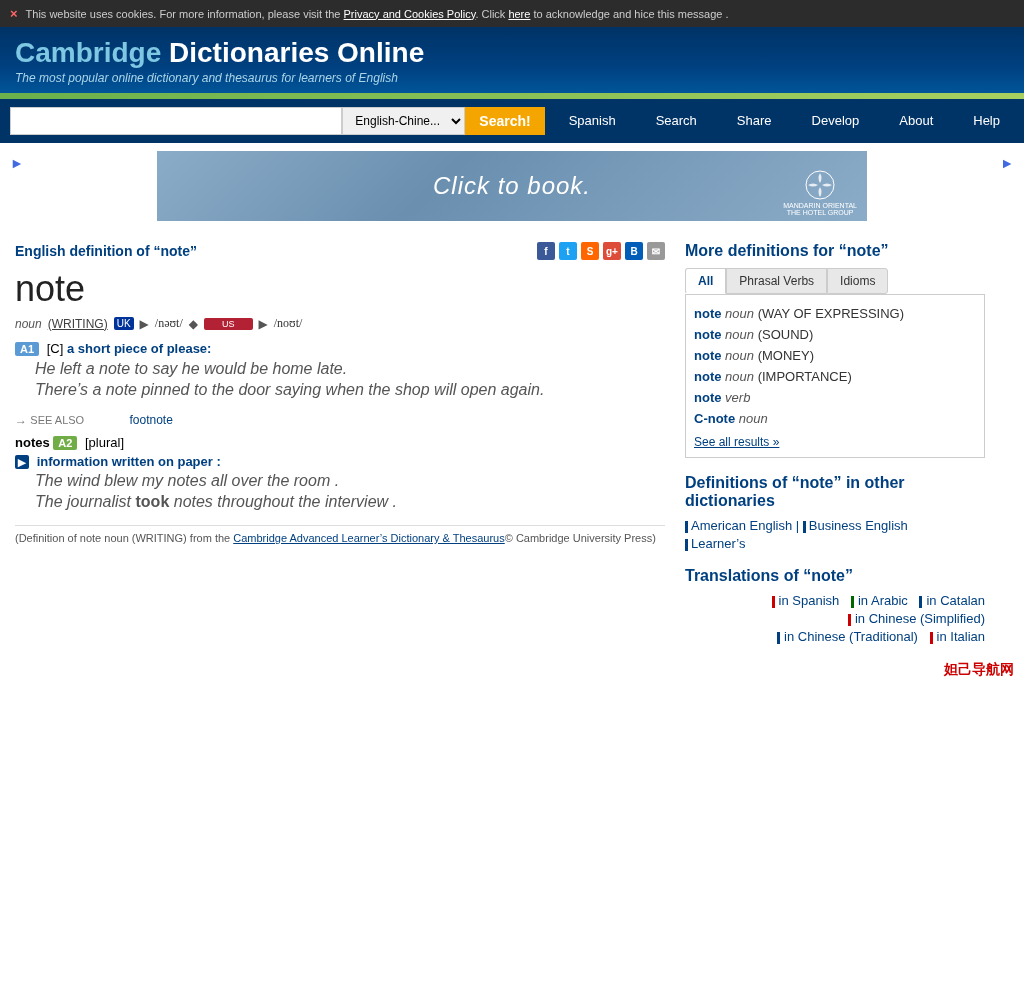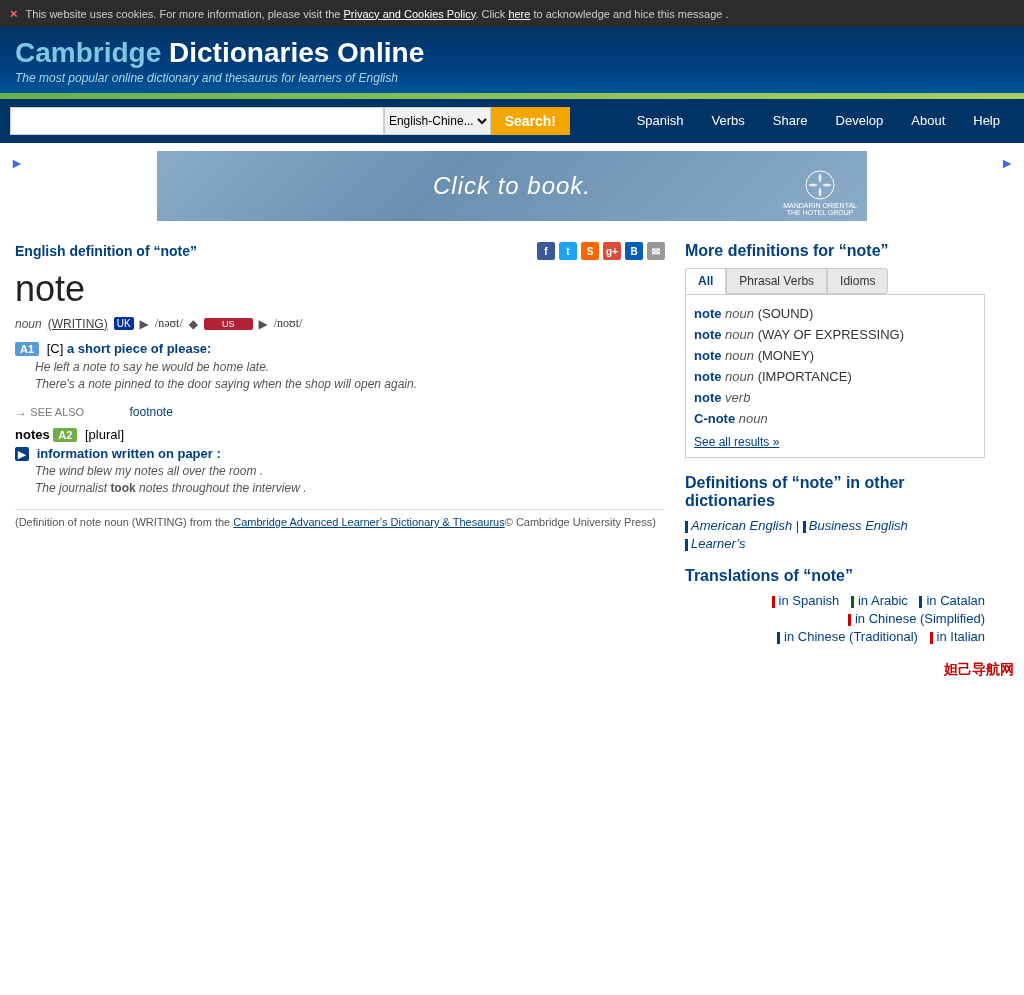--- a/index.html
+++ b/index.html
@@ -52,40 +52,39 @@
     #search-input {
       border: 1px solid #ccc;
       padding: 5px 8px;
       font-size: 13px;
       flex: 1;
       height: 28px;
       outline: none;
     }
     #dict-select {
       border: 1px solid #ccc;
-      padding: 3px 0;
+      padding: 3px 8px;
       font-size: 12px;
       height: 28px;
       background: #f0f0f0;
       cursor: pointer;
-      text-align: right;
     }
     #search-btn {
       background: #f5a500;
       color: #fff;
       border: none;
       padding: 5px 14px;
       font-size: 14px;
       font-weight: bold;
       height: 28px;
       cursor: pointer;
     }
     #nav-links {
       display: flex;
-      gap: 0;
+      gap: 12px;
       margin-left: auto;
     }
     .nav-link {
       color: #fff;
       text-decoration: none;
       padding: 0 14px;
       font-size: 13px;
       line-height: 44px;
       cursor: pointer;
     }
@@ -195,21 +194,21 @@
       border-radius: 2px;
       margin-right: 4px;
     }
     .badge-a1 { background: #5b9bd5; }
     .badge-a2 { background: #70ad47; }
     .badge-b2 { background: #ed7d31; }
 
     .definition-block { margin-bottom: 14px; }
     .def-header { margin-bottom: 4px; }
     .def-highlight { color: #004080; font-weight: bold; }
-    .example { color: #555; font-style: italic; margin-left: 20px; margin-top: 3px; font-size: 12px; }
+    .example { color: #555; font-style: italic; margin-left: 20px; margin-top: 3px; font-size: 16px; }
     .example-bold { font-weight: bold; font-style: normal; }
 
     .see-also { color: #555; font-size: 12px; margin: 8px 0; }
     .see-also a { color: #004080; text-decoration: none; padding-left: 42px; }
     .see-also .sa-label { text-transform: uppercase; font-size: 11px; color: #777; }
     .arrow { color: #777; }
 
     .notes-section { margin-top: 8px; }
     .notes-word { font-weight: bold; }
     .info-icon {
@@ -260,21 +259,21 @@
       padding: 8px;
       background: #fff;
     }
     .result-item { padding: 3px 0; font-size: 13px; }
     .result-word { color: #004080; font-weight: bold; }
     .result-pos { font-style: italic; color: #555; }
     .result-sense { color: #333; }
     .see-all-link { color: #004080; font-size: 12px; margin-top: 6px; display: block; }
 
     .other-dicts-section { margin-top: 16px; }
-    .dict-link { color: #004080; font-size: 13px; text-decoration: none; font-style: italic; }
+    .dict-link { color: #004080; font-size: 13px; text-decoration: none; }
     .dict-separator { color: #004080; }
 
     .translations-section { margin-top: 16px; }
     .trans-link { color: #004080; font-size: 13px; text-decoration: none; }
     .trans-row { margin: 3px 0; text-align: right; }
     .trans-bar { display: inline-block; width: 3px; height: 12px; background: #004080; margin-right: 4px; vertical-align: middle; }
     .trans-bar-red { background: #cc0000; }
     .trans-bar-green { background: #006600; }
 
     .learners-link { color: #004080; font-size: 13px; text-align: center; }
@@ -309,21 +308,21 @@
 <div id="nav-bar">
   <div id="search-area">
     <input id="search-input" type="text" style="">
     <select id="dict-select">
       <option>English-Chine...</option>
     </select>
     <button id="search-btn">Search!</button>
   </div>
   <div id="nav-links">
     <a class="nav-link">Spanish</a>
-    <a class="nav-link">Verbs</a>
+    <a class="nav-link">Search</a>
     <a class="nav-link">Share</a>
     <a class="nav-link">Develop</a>
     <a class="nav-link">About</a>
     <a class="nav-link">Help</a>
   </div>
 </div>
 
 <div id="ad-area">
   <span class="ad-icon">►</span>
   <div id="ad-banner">
@@ -415,26 +414,26 @@
     <div class="tab-bar">
       <button class="tab-btn active">All</button>
       <button class="tab-btn">Phrasal Verbs</button>
       <button class="tab-btn">Idioms</button>
     </div>
 
     <div class="results-box">
       <div class="result-item">
         <span class="result-word">note</span>
         <span class="result-pos">noun</span>
-        <span class="result-sense">(SOUND)</span>
+        <span class="result-sense">(WAY OF EXPRESSING)</span>
       </div>
       <div class="result-item">
         <span class="result-word">note</span>
         <span class="result-pos">noun</span>
-        <span class="result-sense">(WAY OF EXPRESSING)</span>
+        <span class="result-sense">(SOUND)</span>
       </div>
       <div class="result-item">
         <span class="result-word">note</span>
         <span class="result-pos">noun</span>
         <span class="result-sense">(MONEY)</span>
       </div>
       <div class="result-item">
         <span class="result-word">note</span>
         <span class="result-pos">noun</span>
         <span class="result-sense">(IMPORTANCE)</span>

